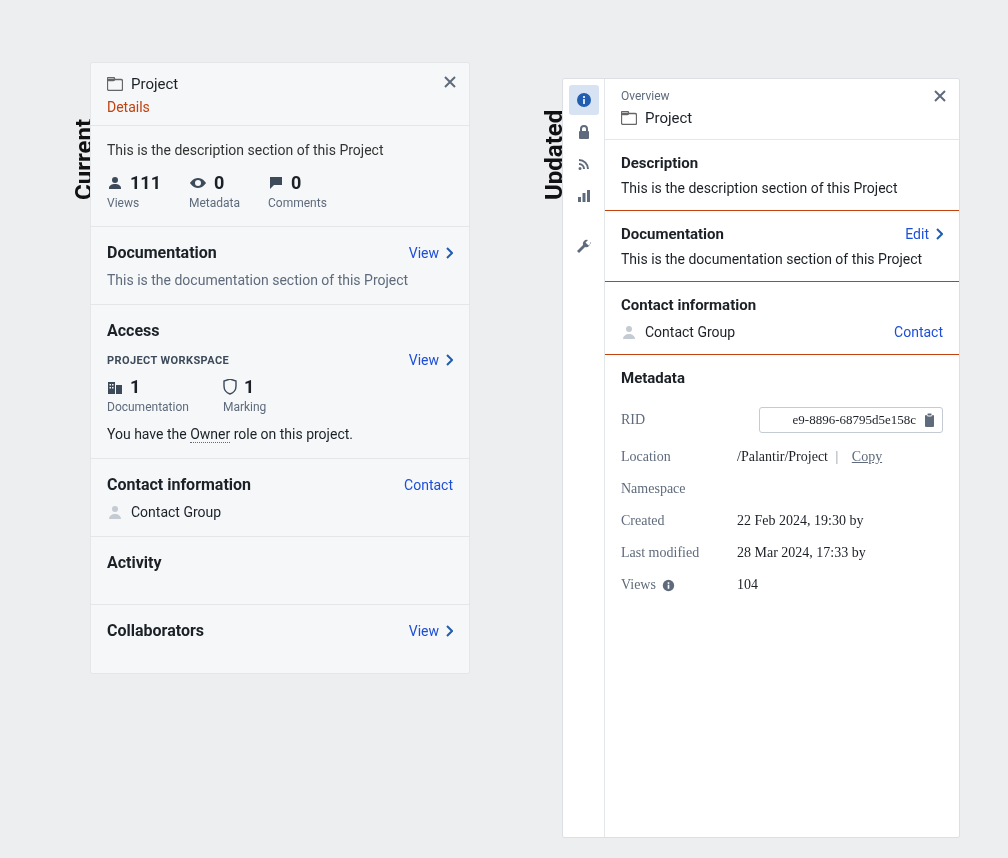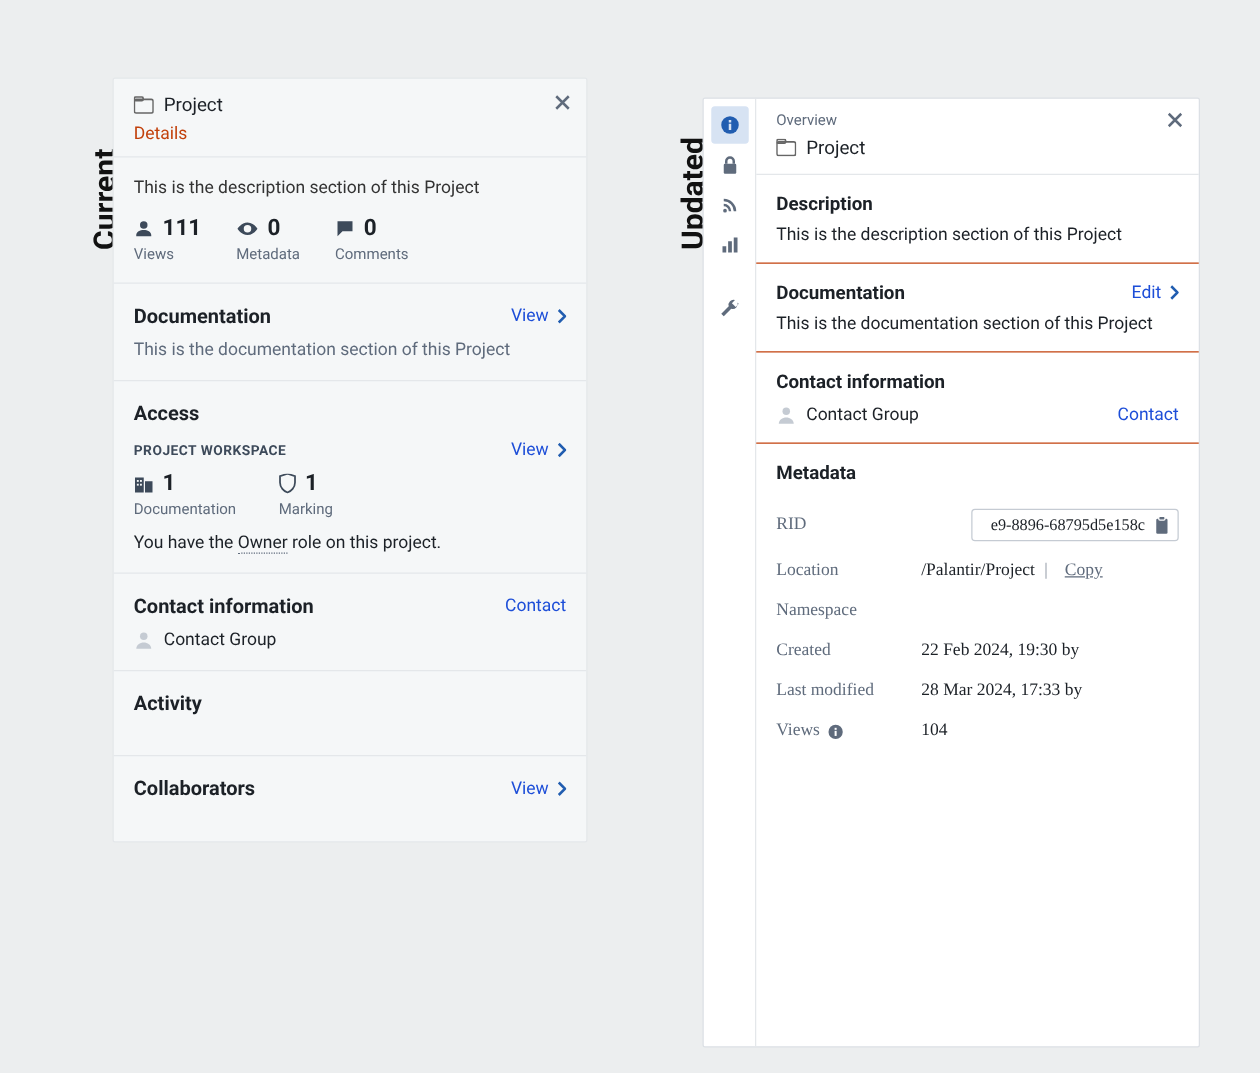--- a/index.html
+++ b/index.html
@@ -135,21 +135,21 @@
 
   .meta-table { margin-top: 12px; font-family: Liberation Serif, serif; }
   .meta-row { display: flex; align-items: center; padding: 8px 0; font-size: 14px; }
   .meta-label { width: 116px; color: #5f6b7c; display: flex; align-items: center; gap: 6px; }
   .meta-val { flex: 1; color: #1c2127; }
   .rid-box {
     display: flex; align-items: center; gap: 6px;
     border: 1px solid #c5cbd3; border-radius: 3px;
     padding: 4px 6px 4px 8px;
     font-size: 13px;
-    width: 166px;
+    width: 184px;
     justify-content: space-between;
     background: #fff;
   }
   .rid-text { white-space: nowrap; overflow: hidden; text-align: right; flex:1; }
   .copy-link { color: #5f6b7c; text-decoration: underline; cursor: pointer; margin-left: 6px; }
   .sep-bar { color: #8a94a0; margin: 0 4px; }
 
   .folder-icon { display:inline-flex; }
 
   svg { display: block; }

